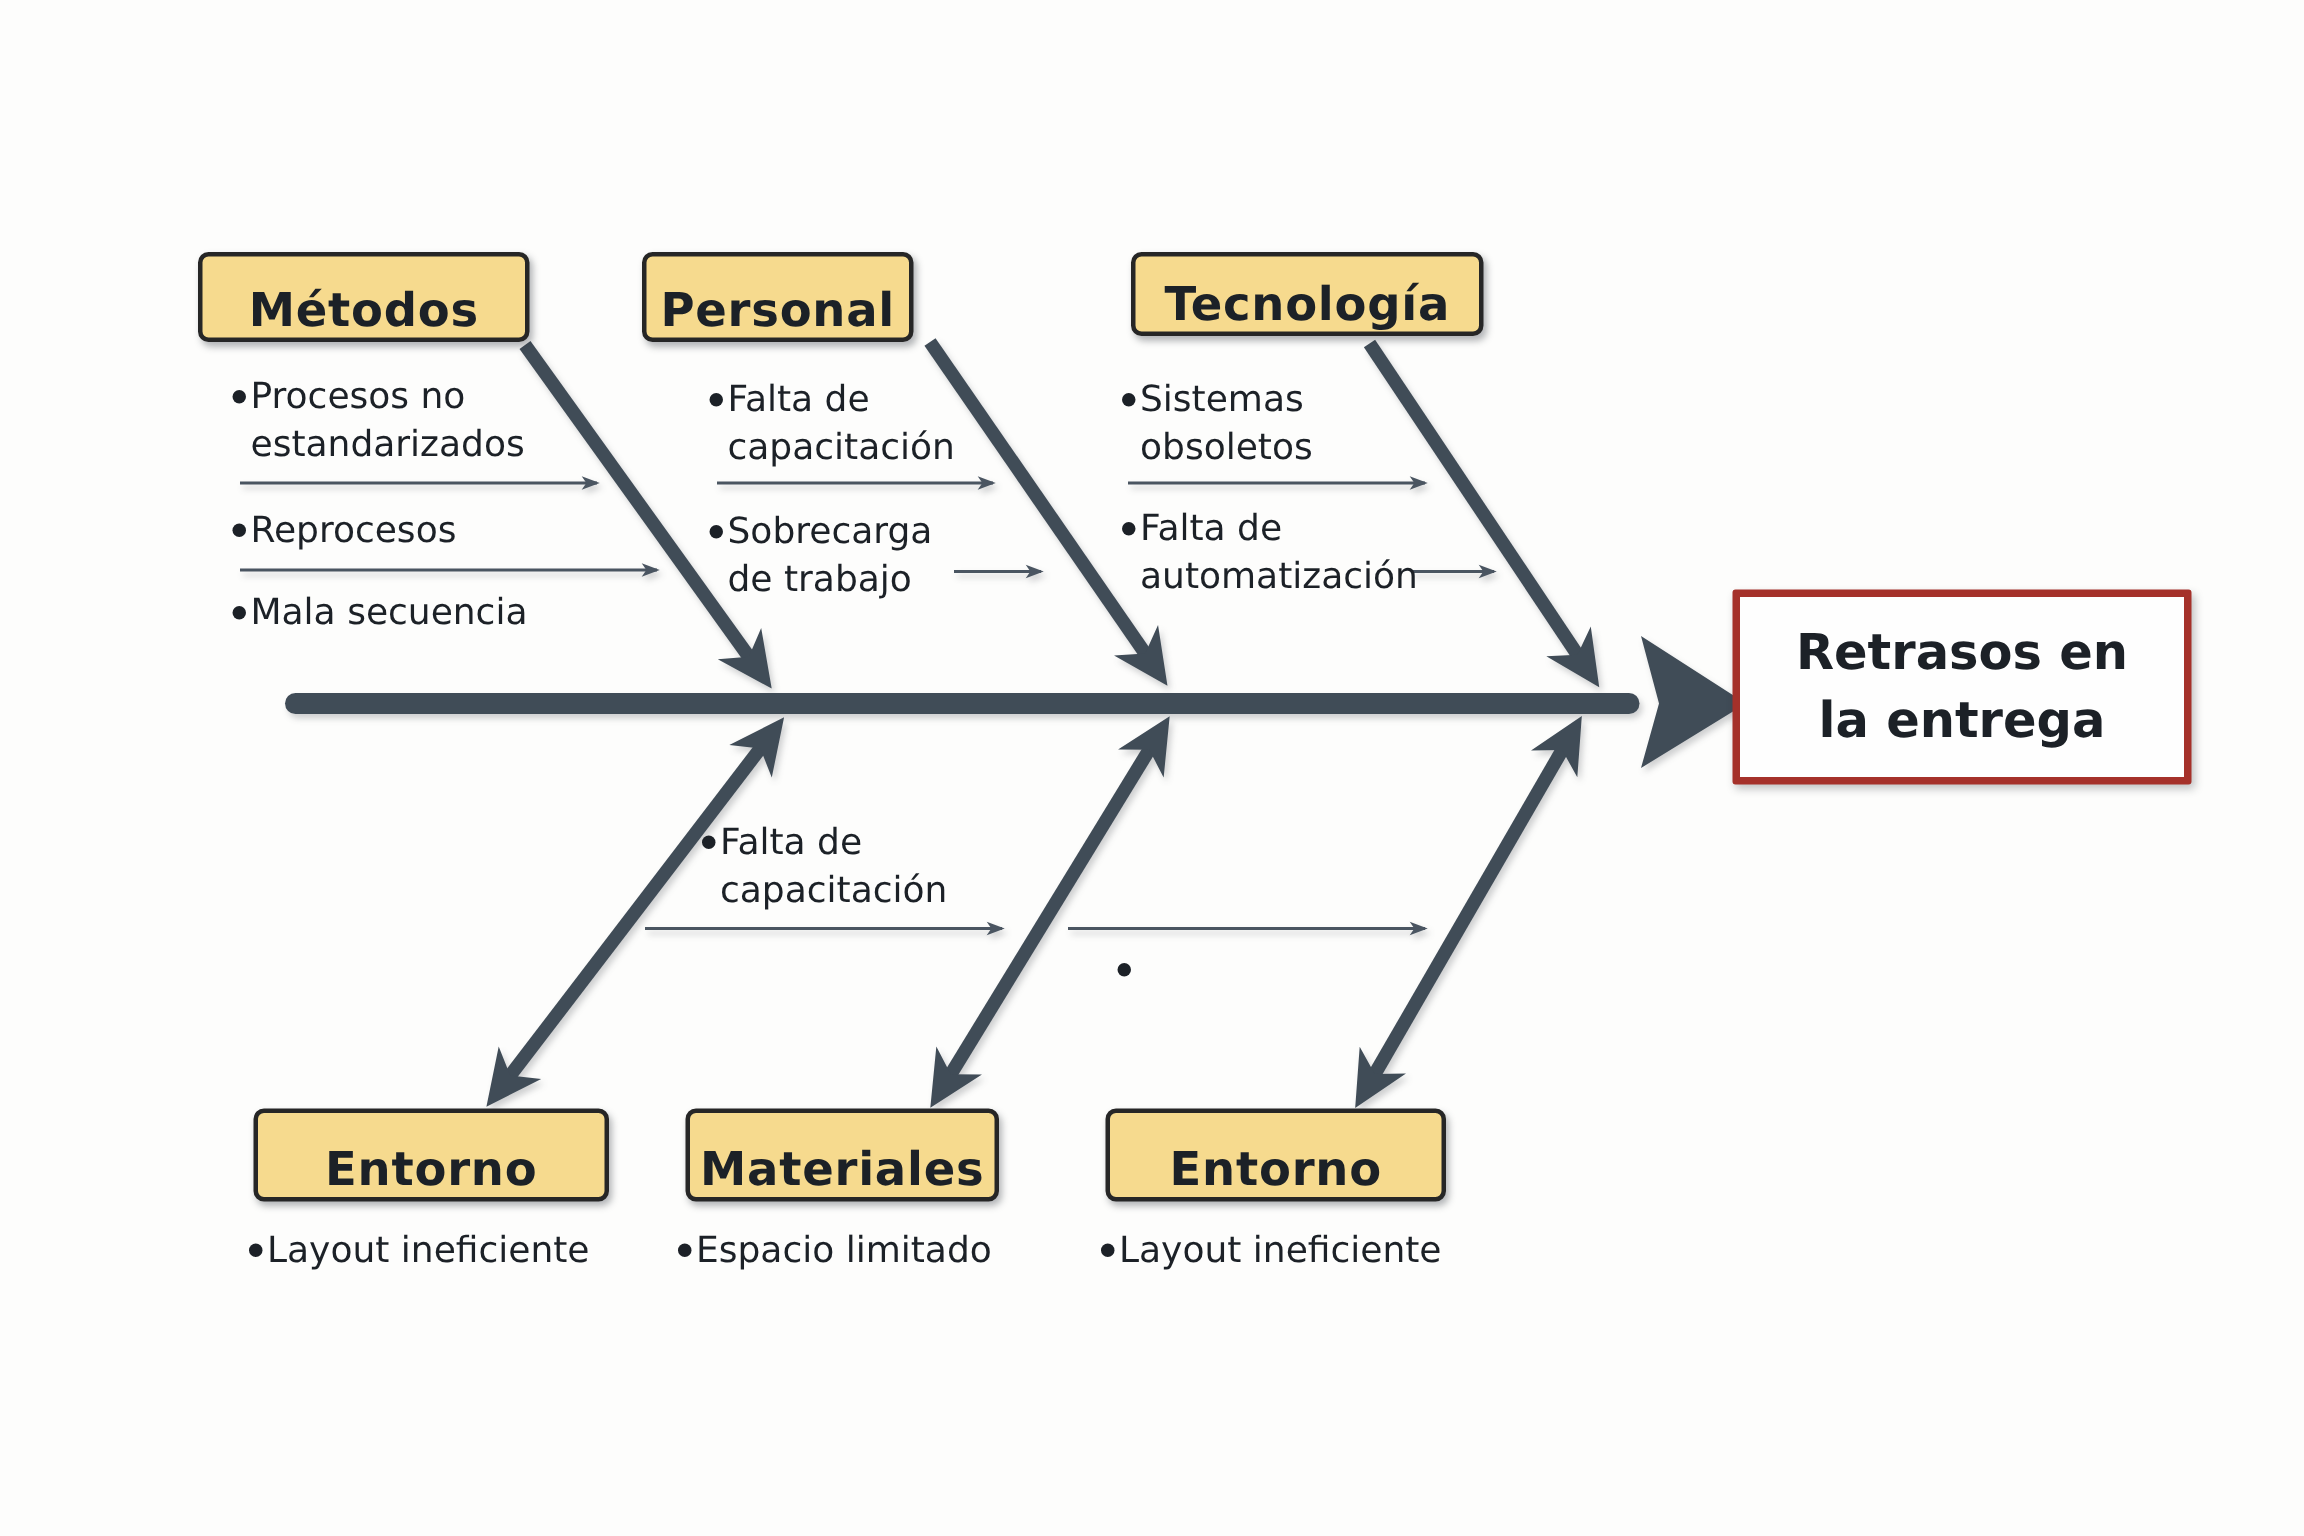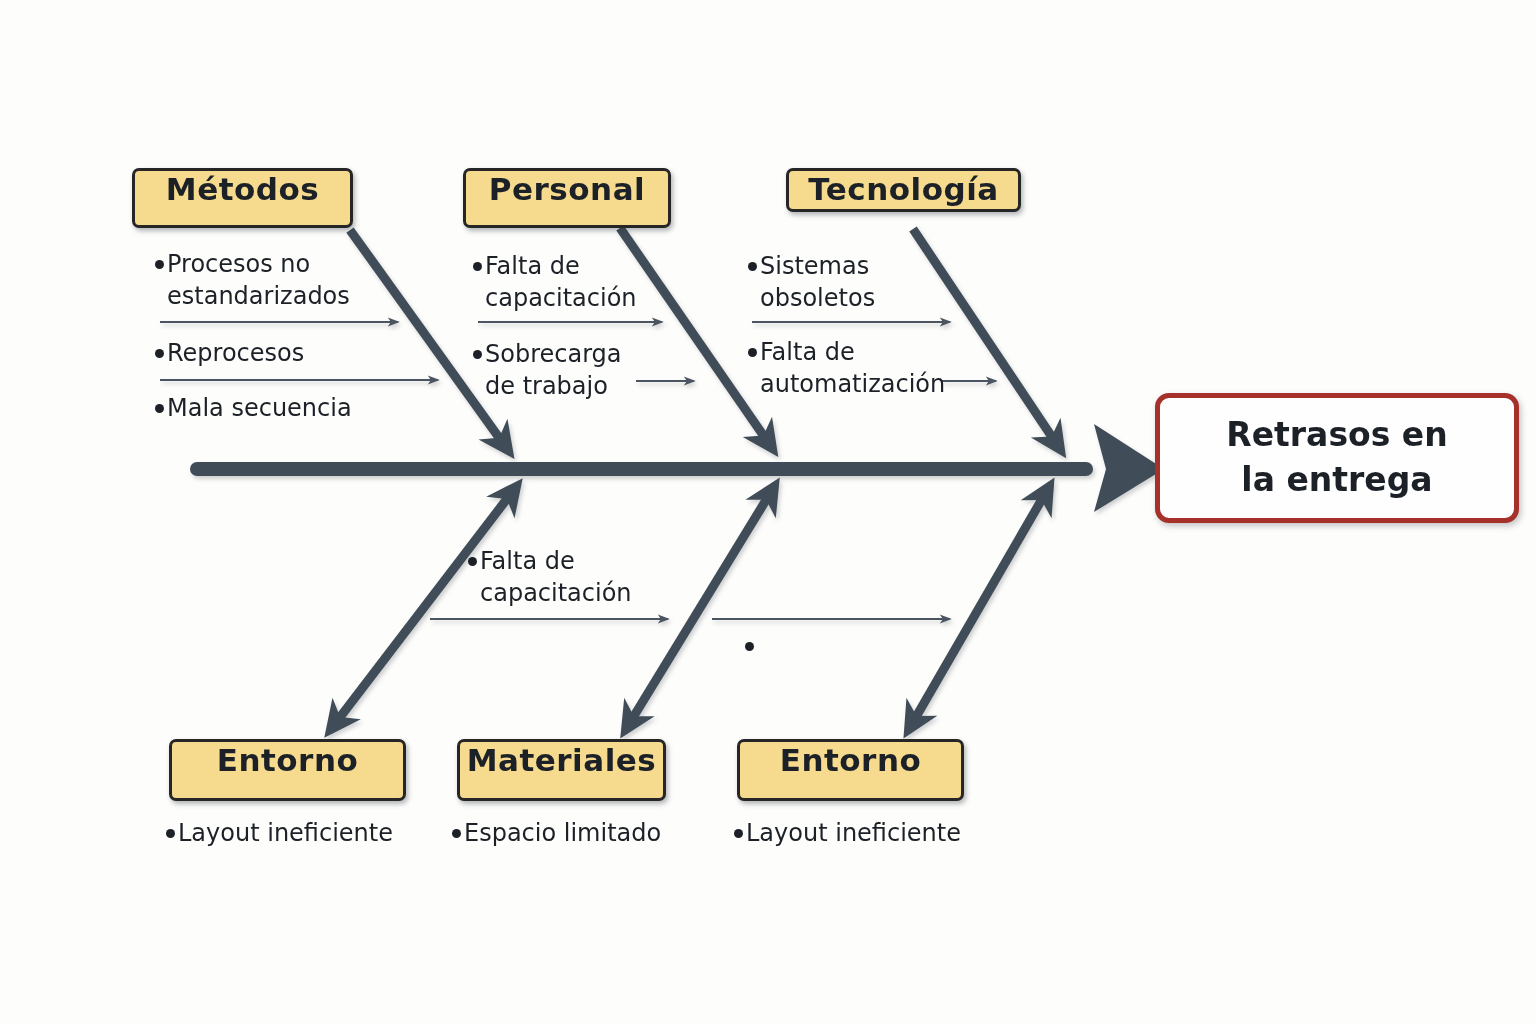--- a/index.html
+++ b/index.html
@@ -17,38 +17,38 @@
     position:absolute;left:0;top:0;width:1536px;height:1024px;
     filter:drop-shadow(2px 3px 2px rgba(40,45,55,0.22));
   }
   .bone-stroke{stroke:var(--bone,#404c57);}
   .bone-fill{fill:var(--bone,#404c57);}
   .thin-stroke{stroke:var(--thin-line,#4a5561);}
   .thin-fill{fill:var(--thin-line,#4a5561);}
 
   .cat-box{
     position:absolute;
-    display:flex;align-items:flex-start;justify-content:center;
+    display:flex;align-items:flex-end;justify-content:center;
     background:var(--category-fill,#f6da8e);
     border:3px solid var(--category-border,#262626);
     border-radius:7px;
     box-shadow:2px 3px 5px rgba(40,45,55,0.35);
     box-sizing:border-box;
     z-index:2;
   }
   .cat-label{
     font-size:31px;font-weight:bold;color:var(--text,#1c2127);
     letter-spacing:0.5px;white-space:nowrap;
   }
   .effect-box{
     position:absolute;
-    left:1155px;top:393px;width:364px;height:130px;
+    left:1155px;top:393px;width:306px;height:130px;
     background:var(--effect-fill,#fefefe);
     border:5px solid var(--effect-border,#a5312a);
-    border-radius:14px;
+    border-radius:2px;
     box-shadow:2px 3px 6px rgba(40,45,55,0.28);
     display:flex;align-items:center;justify-content:center;
     box-sizing:border-box;
     z-index:2;
   }
   .effect-label{
     font-size:33px;font-weight:bold;color:var(--text,#1c2127);
     text-align:center;white-space:pre-line;line-height:1.35;
   }
   .cause{
@@ -99,24 +99,24 @@
     <line class="thin-stroke" x1="636" y1="381" x2="694" y2="381" stroke-width="2" marker-end="url(#arrowThin)"></line>
     <line class="thin-stroke" x1="752" y1="322" x2="950" y2="322" stroke-width="2" marker-end="url(#arrowThin)"></line>
     <line class="thin-stroke" x1="941" y1="381" x2="996" y2="381" stroke-width="2" marker-end="url(#arrowThin)"></line>
     <line class="thin-stroke" x1="430" y1="619" x2="668" y2="619" stroke-width="2" marker-end="url(#arrowThin)"></line>
     <line class="thin-stroke" x1="712" y1="619" x2="950" y2="619" stroke-width="2" marker-end="url(#arrowThin)"></line>
   </svg>
 
   <div class="cat-box" style="left:132px;top:168px;width:221px;height:60px">
     <span class="cat-label">Métodos</span>
   </div>
-  <div class="cat-box" style="left:463px;top:168px;width:208px;height:60px">
+  <div class="cat-box" style="left:428px;top:168px;width:181px;height:60px">
     <span class="cat-label">Personal</span>
   </div>
-  <div class="cat-box" style="left:786px;top:168px;width:235px;height:44px">
+  <div class="cat-box" style="left:754px;top:168px;width:235px;height:56px">
     <span class="cat-label">Tecnología</span>
   </div>
 
   <div class="cat-box" style="left:169px;top:739px;width:237px;height:62px">
     <span class="cat-label">Entorno</span>
   </div>
   <div class="cat-box" style="left:457px;top:739px;width:209px;height:62px">
     <span class="cat-label">Materiales</span>
   </div>
   <div class="cat-box" style="left:737px;top:739px;width:227px;height:62px">

